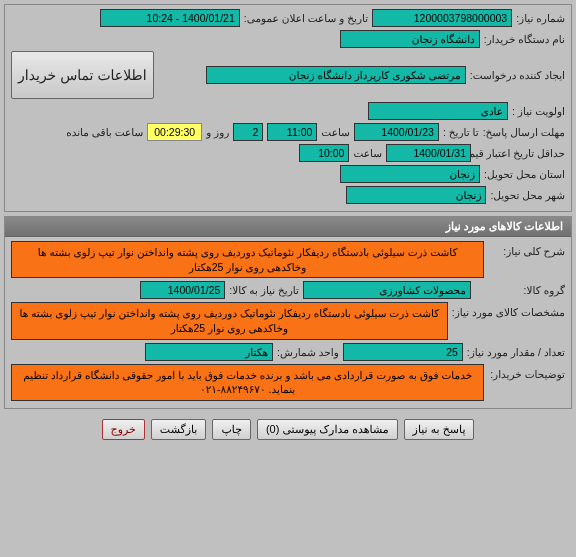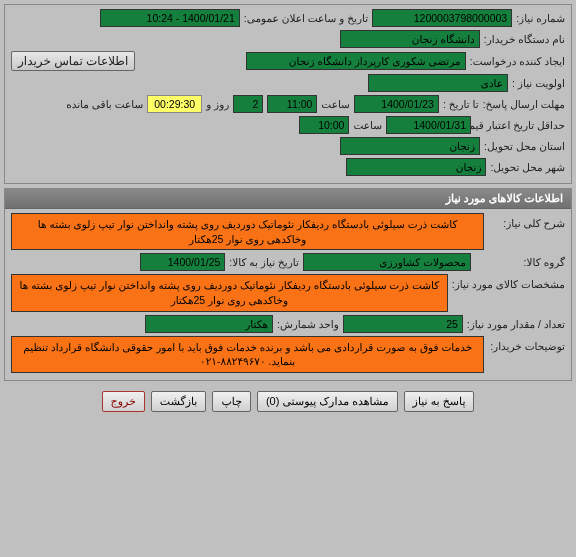--- a/index.html
+++ b/index.html
@@ -34,39 +34,39 @@
   margin-bottom: 3px;
   gap: 4px;
   flex-wrap: nowrap;
 }
 .label {
   color: #222;
   white-space: nowrap;
   font-size: 10.5px;
 }
 .field {
-  background: #15803d;
+  background: #14b8a6;
   border: 1px solid #333;
   padding: 2px 4px;
   font-size: 10.5px;
   min-height: 18px;
   display: inline-flex;
   align-items: center;
   text-align: right;
   color: #000;
 }
 .field.med { width: 140px; }
 .field.sm { width: 85px; padding-left: 32px; }
 .field.xs { width: 50px; }
 .field.num { width: 30px; text-align: center; }
 .btn-contact {
   background: linear-gradient(to bottom,#e8e8e8,#c8c8c8);
   border: 1px solid #666;
-  padding: 2px 6px;
-  font-size: 12px;
+  padding: 15px 6px;
+  font-size: 14px;
   color: #222;
   cursor: pointer;
   border-radius: 2px;
 }
 .remain-box {
   background: #ffff66;
   border: 1px solid #888;
   padding: 2px 6px;
   font-size: 10.5px;
   color: #000;
@@ -115,21 +115,21 @@
       <span class="field med">1400/01/21 - 10:24</span>
     </div>
 
     <div class="row">
       <span class="label">نام دستگاه خریدار:</span>
       <span class="field med">دانشگاه زنجان</span>
     </div>
 
     <div class="row">
       <span class="label">ایجاد کننده درخواست:</span>
-      <span class="field" style="width:220px">مرتضی شکوری کارپرداز دانشگاه زنجان</span>
+      <span class="field" style="width:260px">مرتضی شکوری کارپرداز دانشگاه زنجان</span>
       <span class="spacer"></span>
       <button class="btn-contact">اطلاعات تماس خریدار</button>
     </div>
 
     <div class="row">
       <span class="label">اولویت نیاز :</span>
       <span class="field med">عادی</span>
     </div>
 
     <div class="row">

